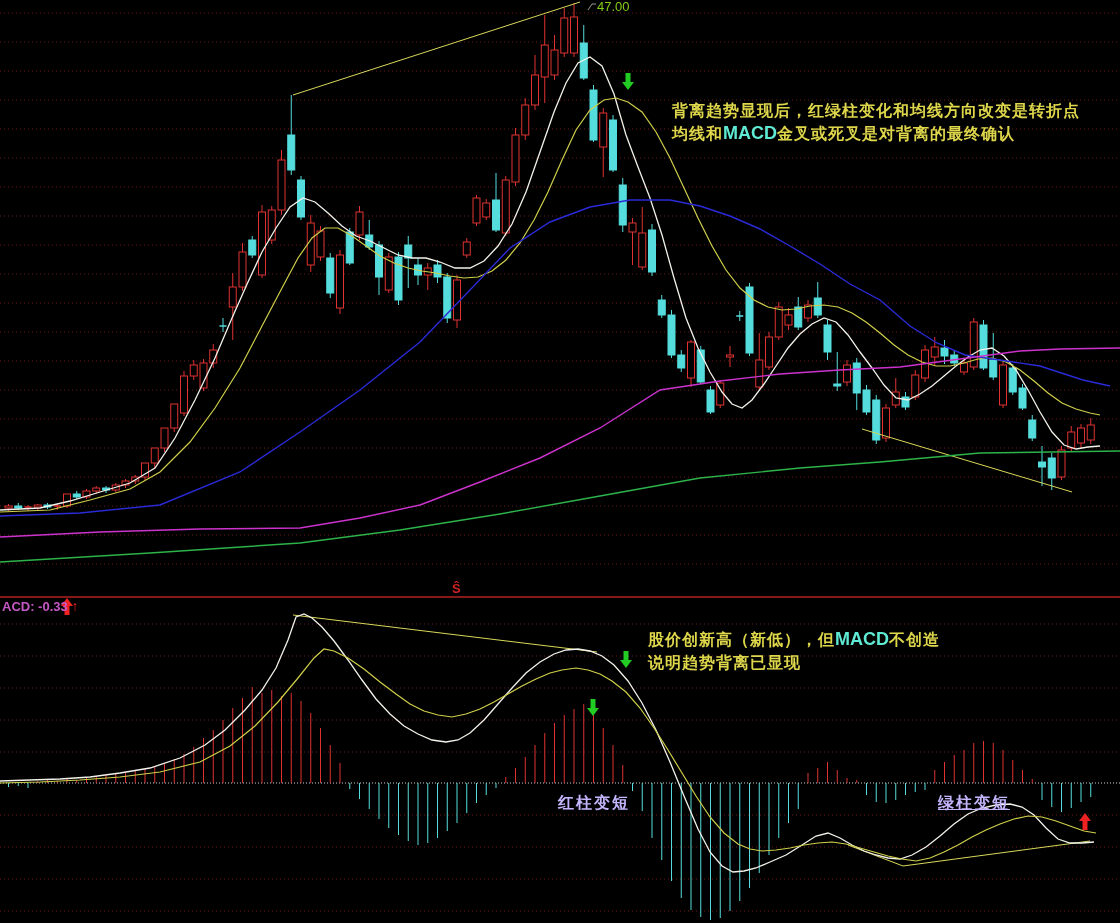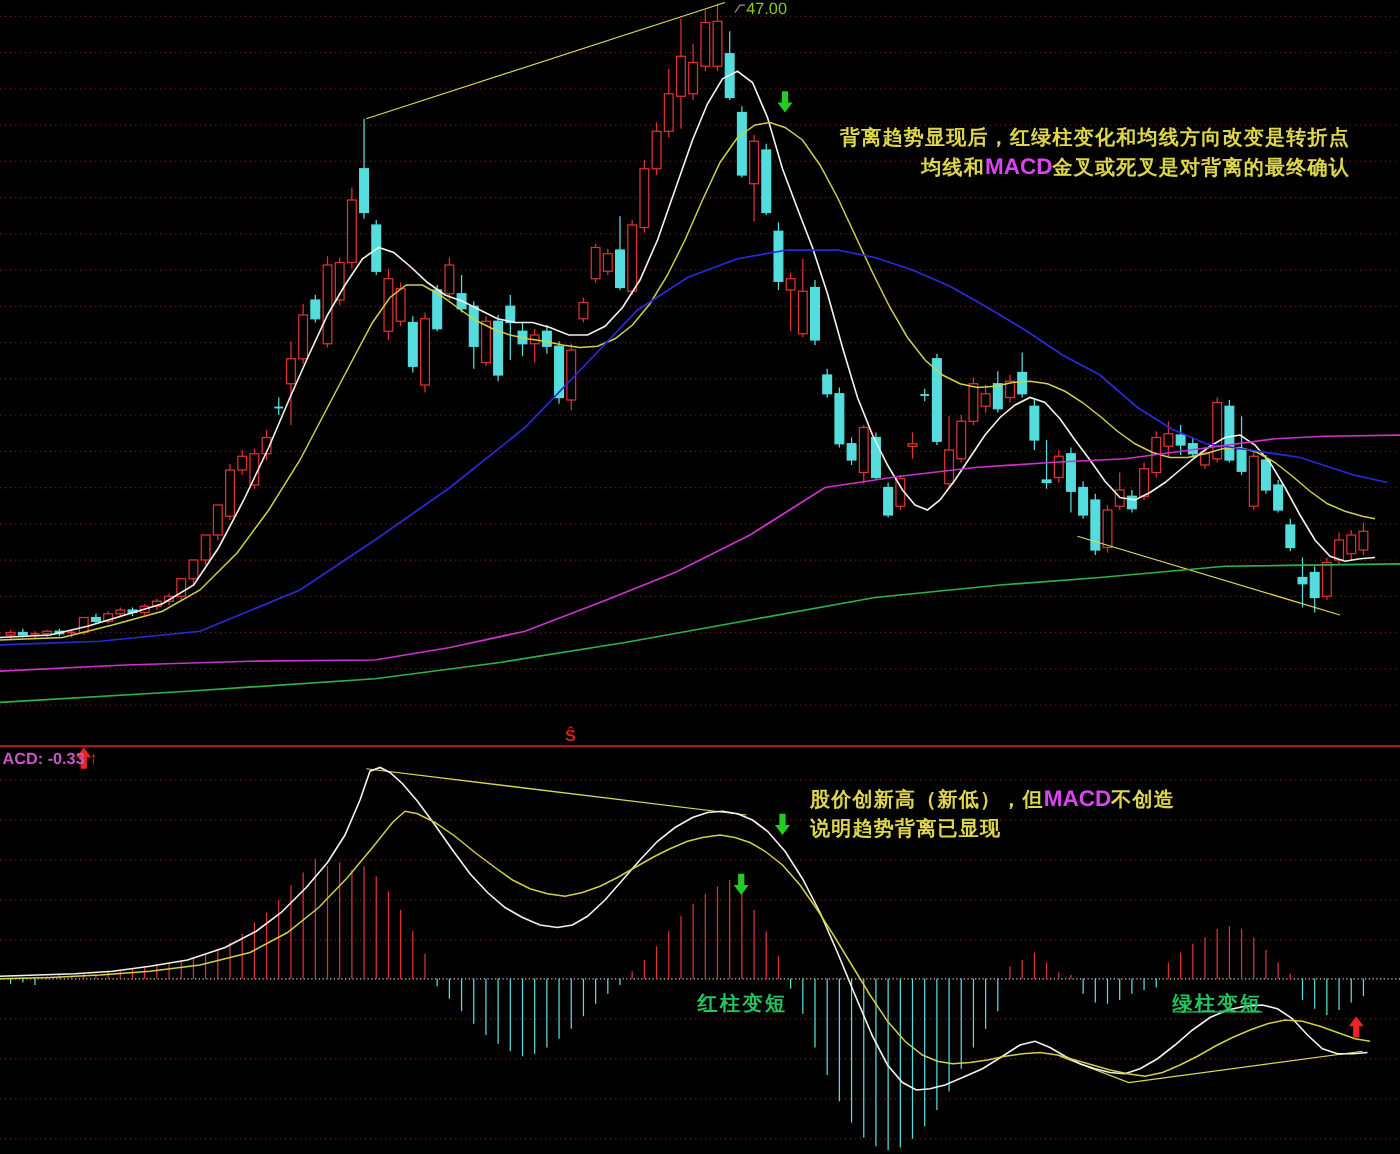--- a/index.html
+++ b/index.html
@@ -1,22 +1,22 @@
 <!DOCTYPE html>
 <html><head>
 <meta charset="utf-8">
 <style>
   html,body{margin:0;padding:0;background:#000;}
   .screen{position:relative;width:1120px;height:923px;background:#000;overflow:hidden;
           font-family:"Liberation Sans","DejaVu Sans",sans-serif;}
   #chart{position:absolute;left:0;top:0;}
   .ann{position:absolute;color:#ded64b;font-size:16px;font-weight:bold;line-height:23px;
        white-space:nowrap;letter-spacing:1px;}
-  .ann .hl{color:#d946ef;font-size:18px;letter-spacing:0;}
-  .bar-label{position:absolute;color:#22c55e;font-size:16px;font-weight:bold;white-space:nowrap;letter-spacing:2px;}
+  .ann .hl{color:#5eead4;font-size:18px;letter-spacing:0;}
+  .bar-label{position:absolute;color:#c4b5fd;font-size:16px;font-weight:bold;white-space:nowrap;letter-spacing:2px;}
   #peak-label{position:absolute;left:597px;top:-1px;color:#84cc16;font-size:13px;font-weight:normal;}
   #macd-label{position:absolute;left:2px;top:598px;color:#c558c5;font-size:13px;font-weight:bold;white-space:nowrap;}
   #macd-label .arrow{color:#ee2222;font-size:14px;font-weight:bold;}
   #section-marker{position:absolute;left:452px;top:581px;color:#cc2222;font-size:13px;font-weight:bold;}
 </style>
 </head>
 <body>
 
 <div class="screen">
   <svg id="chart" width="1120" height="923">
@@ -399,21 +399,21 @@
       <polyline points="0,781 30,780 60,779 90,777 120,773 150,768 180,758 205,745 225,730 245,710 262,690 276,668 288,640 296,617 304,614 312,618 322,627 334,641 348,660 362,680 376,699 390,714 404,726 418,734 432,740 446,742 458,740 470,733 484,720 498,704 512,688 526,673 540,662 554,654 566,650 578,649 590,651 602,656 614,665 628,681 642,703 656,730 670,762 684,796 698,829 710,852 722,866 733,872 744,871 756,868 770,862 786,855 802,845 816,836 828,833 840,838 852,845 864,851 876,855 888,858 900,859 912,855 926,847 940,836 954,824 968,814 982,808 996,805 1010,804 1022,807 1034,815 1046,828 1058,839 1070,843 1082,843 1094,842" fill="none" stroke="#f2f2ea" stroke-width="1.3" stroke-dasharray="none"></polyline>
       <polyline points="0,783 40,782 80,780 120,777 160,772 200,762 230,746 255,726 278,702 298,678 314,658 324,649 334,651 348,658 364,669 380,682 396,694 410,704 424,711 438,715 452,717 466,714 480,709 494,702 508,694 522,686 536,679 550,673 562,670 576,668 588,670 600,674 612,681 626,692 640,708 654,728 668,750 682,773 696,796 710,817 724,833 738,844 750,849 762,851 776,850 790,848 804,845 818,843 832,842 846,844 860,848 874,852 888,856 902,859 916,861 930,858 944,852 958,845 972,837 986,830 1000,824 1014,819 1028,816 1042,817 1056,821 1070,826 1084,831 1096,833" fill="none" stroke="#cfcf4a" stroke-width="1.2" stroke-dasharray="none"></polyline>
       <polygon points="628,90 622,82 625.5,82 625.5,73 630.5,73 630.5,82 634,82" fill="#22cc22"></polygon>
       <polygon points="626,668 620,660 623.5,660 623.5,651 628.5,651 628.5,660 632,660" fill="#22cc22"></polygon>
       <polygon points="593,716 587,708 590.5,708 590.5,699 595.5,699 595.5,708 599,708" fill="#22cc22"></polygon>
       <polygon points="1085,813 1079,821 1082.5,821 1082.5,830 1087.5,830 1087.5,821 1091,821" fill="#ee2222"></polygon>
       <polygon points="67,598 61,606 64.5,606 64.5,615 69.5,615 69.5,606 73,606" fill="#ee2222"></polygon>
       <polyline points="588,10 592,4 596,4" fill="none" stroke="#9a9a9a" stroke-width="1" stroke-dasharray="none"></polyline>
     </svg>
 
-  <div class="ann" id="ann1" style="left:672px;top:99px;text-align:right;">
+  <div class="ann" id="ann1" style="left:672px;top:99px;">
     <div><span>背离趋势显现后，红绿柱变化和均线方向改变是转折点</span></div>
     <div>
       <span>均线和</span><span class="hl">MACD</span><span>金叉或死叉是对背离的最终确认</span>
     </div>
   </div>
 
   <div class="ann" id="ann2" style="left:648px;top:628px;">
     <div>
       <span>股价创新高（新低），但</span><span class="hl">MACD</span><span>不创造</span>
     </div>

